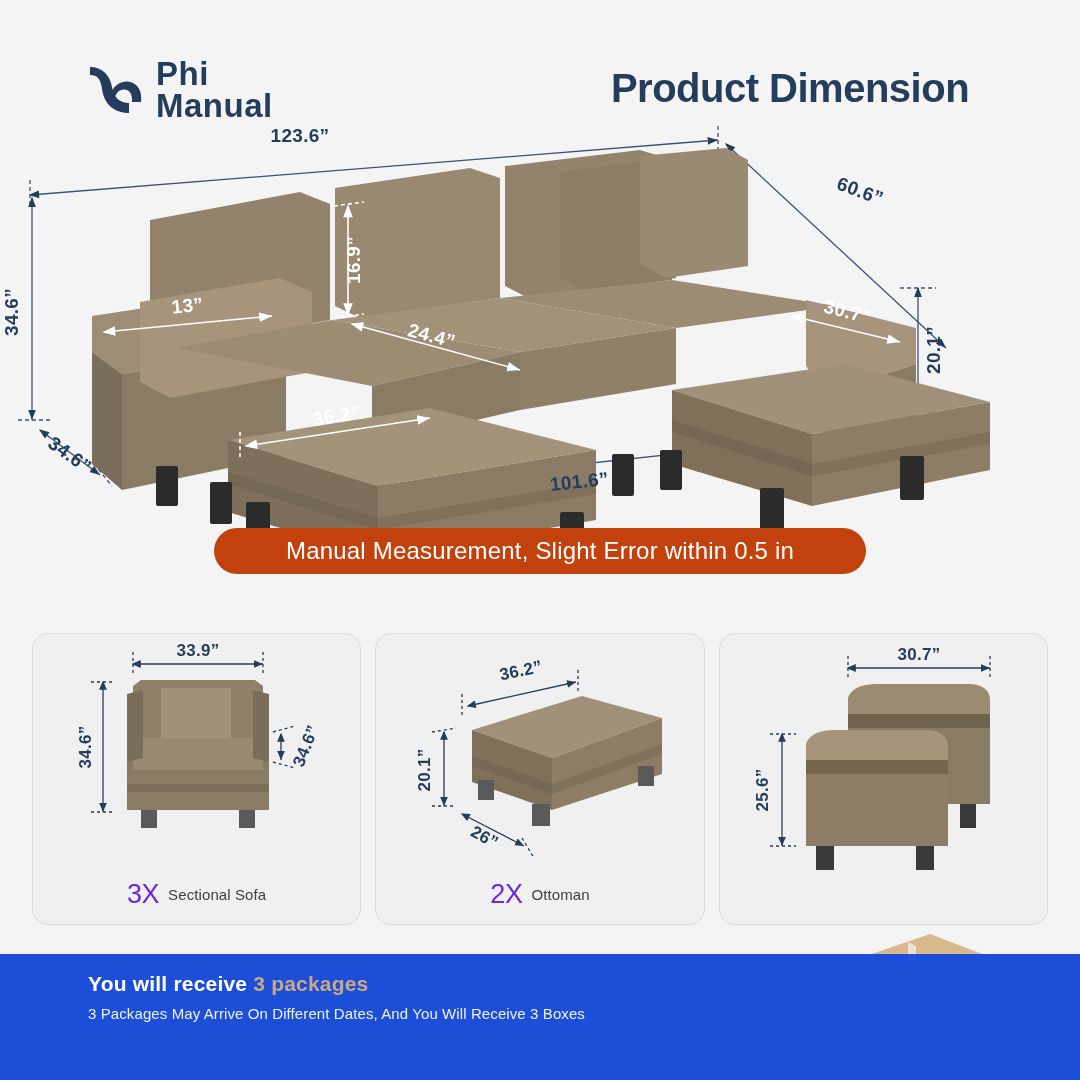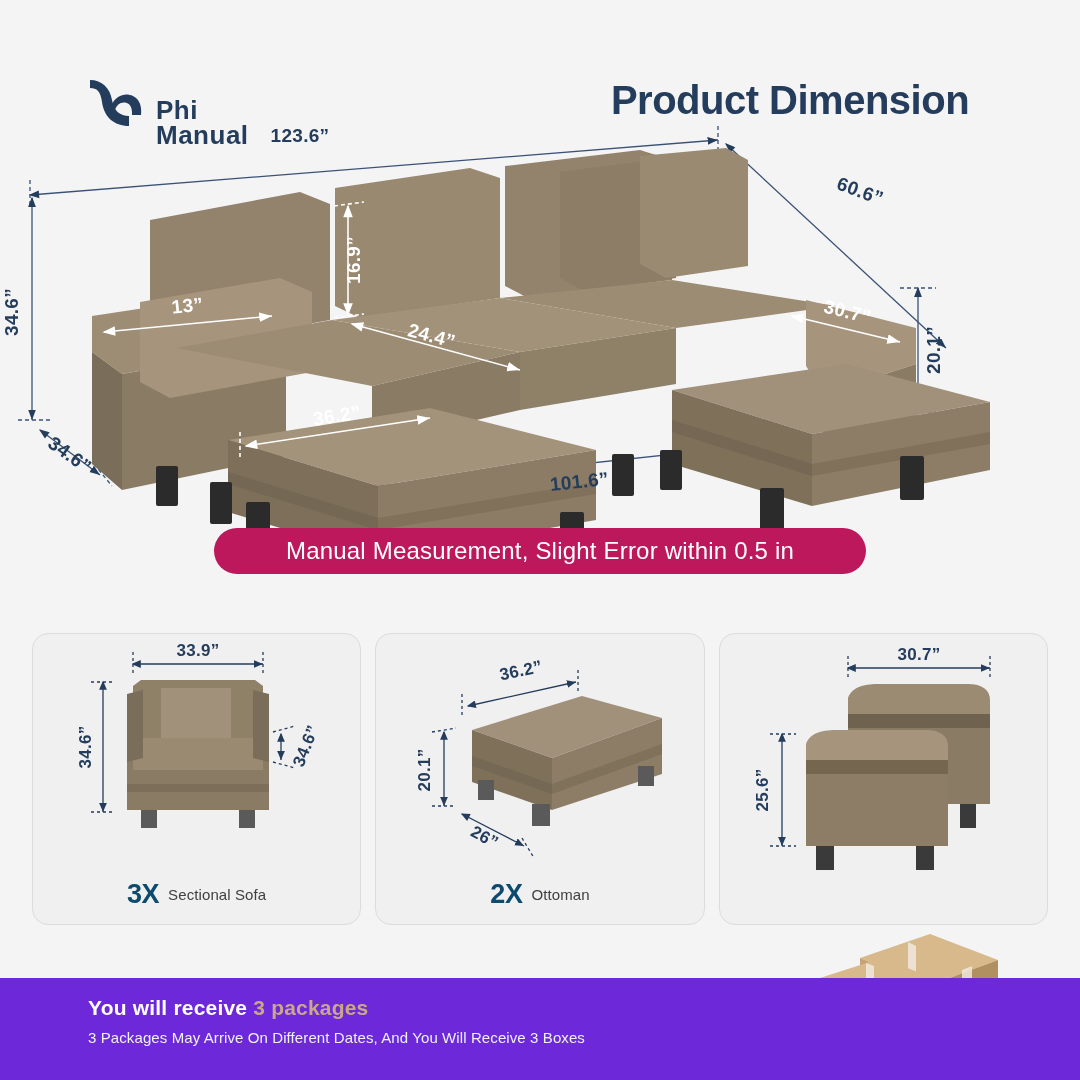--- a/index.html
+++ b/index.html
@@ -8,67 +8,67 @@
     font-family:"Liberation Sans", sans-serif;
     background:#f4f4f5;
     position:relative;
     overflow:hidden;
     color:#253d5c;
   }
 
   
   #logo { position:absolute; left:84px; top:58px; display:flex; align-items:center; gap:10px; }
   #logo .mark { width:62px; height:58px; }
-  #logo .wordmark { font-size:26px; font-weight:bold; line-height:0.96; letter-spacing:0.5px; color:#253d5c;margin-top:40px; }
+  #logo .wordmark { font-size:33px; font-weight:bold; line-height:0.96; letter-spacing:0.5px; color:#253d5c; }
 
   
   #page-title {
     position:absolute; left:560px; top:66px; width:460px;
     text-align:center; font-size:40px; font-weight:bold;
-    letter-spacing:-0.5px; color:#253d5c;margin-top:12px;
+    letter-spacing:-0.5px; color:#253d5c;
   }
 
   
   #hero { position:absolute; left:0; top:120px; width:1080px; height:420px;text-decoration:underline; }
   #hero svg { position:absolute; left:0; top:0; }
 
   
   .dim { font-size:19px; font-weight:bold; letter-spacing:0.3px; fill:#253d5c;
          font-family:"Liberation Sans", sans-serif; }
   .dim-w { fill:#ffffff; }
   .dim-sm { font-size:17px; }
 
   
   #note-pill {
     position:absolute; left:214px; top:528px; width:652px; height:46px;
-    background:#be185d; border-radius:23px;
+    background:#c2410c; border-radius:23px;
     display:flex; align-items:center; justify-content:center;
     color:#ffffff; font-size:24px; letter-spacing:0.2px;
   }
 
   
   #cards { position:absolute; left:32px; top:614px; width:1016px; height:292px;
            display:flex; gap:14px;margin-top:19px; }
   .card {
     flex:1; background:#f0f0f1; border:1px solid #dcdcde; border-radius:16px;
     position:relative; display:flex; flex-direction:column;
   }
   .card-figure { flex:1; position:relative; }
   .card-figure svg { position:absolute; left:0; top:0; }
   .card-caption {
     height:52px; display:flex; align-items:center; justify-content:center;
     gap:9px; padding-bottom:8px;
   }
-  .card-qty { font-size:27px; font-weight:bold; color:#0c4a6e; letter-spacing:-0.5px; }
+  .card-qty { font-size:27px; font-weight:normal; color:#6d28d9; letter-spacing:-0.5px; }
   .card-name { font-size:15px; color:#404040; letter-spacing:0.1px; }
 
   
   #footer {
-    position:absolute; left:0; bottom:0; width:1080px; height:102px;
-    background:#6d28d9;
+    position:absolute; left:0; bottom:0; width:1080px; height:126px;
+    background:#1d4ed8;
   }
   #footer-text { position:absolute; left:88px; top:18px; }
   #footer-line1 { font-size:21px; font-weight:bold; color:#ffffff; letter-spacing:0.2px; }
   #footer-line1 .accent { color:#c9a888; }
   #footer-line2 { font-size:15px; color:#eef1f5; margin-top:9px; letter-spacing:0.1px; }
 
   #boxes { position:absolute; left:812px; bottom:14px; width:258px; height:150px; }
 </style>
 </head>
 <body>

